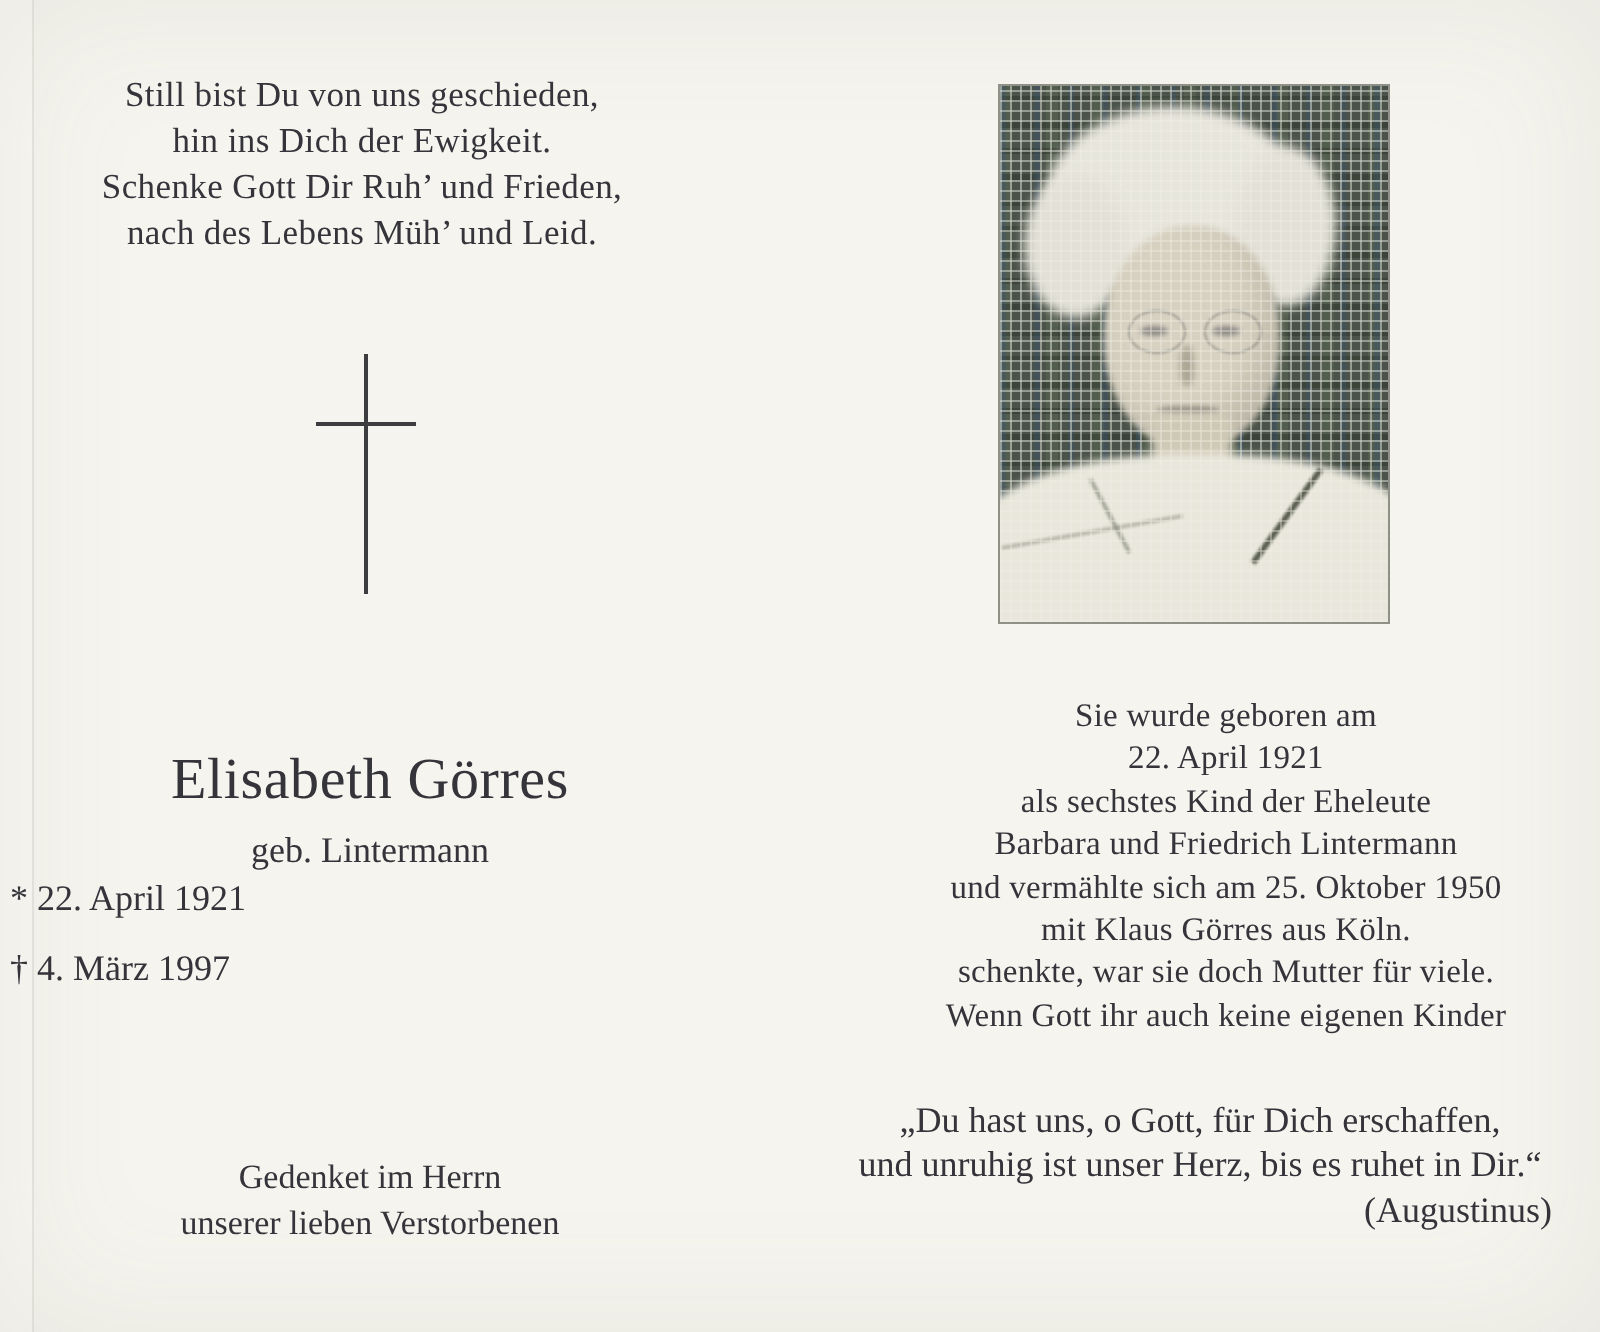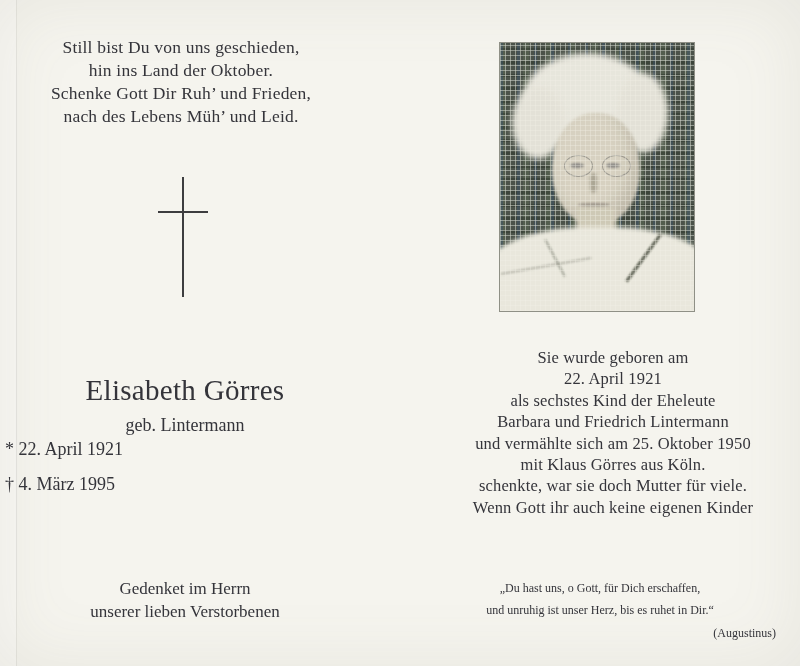--- a/index.html
+++ b/index.html
@@ -127,52 +127,52 @@
   .photo .tint{
     position:absolute;inset:0;pointer-events:none;
     background:rgba(232,227,210,0.08);
   }
   .bio{
     position:absolute;top:347px;left:416px;width:394px;text-align:center;
     font-size:16.5px;line-height:21.4px;letter-spacing:0.15px;
   }
   .quote{
     position:absolute;top:549px;left:410px;width:380px;text-align:center;
-    font-size:12px;line-height:22.3px;margin-top:28px;
+    font-size:18px;line-height:22.3px;
   }
   .quote .attribution{
     text-align:right;padding-right:14px;
   }
 </style>
 </head>
 <body>
 
 <div class="left-edge"></div>
 <div class="vignette"></div>
 
 <div class="poem">
   <div>Still bist Du von uns geschieden,</div>
-  <div>hin ins Land der Oktober.</div>
+  <div>hin ins Dich der Ewigkeit.</div>
   <div>Schenke Gott Dir Ruh’ und Frieden,</div>
   <div>nach des Lebens Müh’ und Leid.</div>
 </div>
 
 <div class="cross">
   <div class="v"></div>
   <div class="h"></div>
 </div>
 
 <div class="name-block">
   <div class="deceased-name">Elisabeth Görres</div>
   <div class="maiden-name">geb. Lintermann</div>
 </div>
 
 <div class="dates">
   <div class="birth-date">* 22. April 1921</div>
-  <div class="death-date">† 4. März 1995</div>
+  <div class="death-date">† 4. März 1997</div>
 </div>
 
 <div class="memorial">
   <div>Gedenket im Herrn</div>
   <div>unserer lieben Verstorbenen</div>
 </div>
 
 <div class="photo">
   <div class="hair-main"></div>
   <div class="hair-left"></div>

